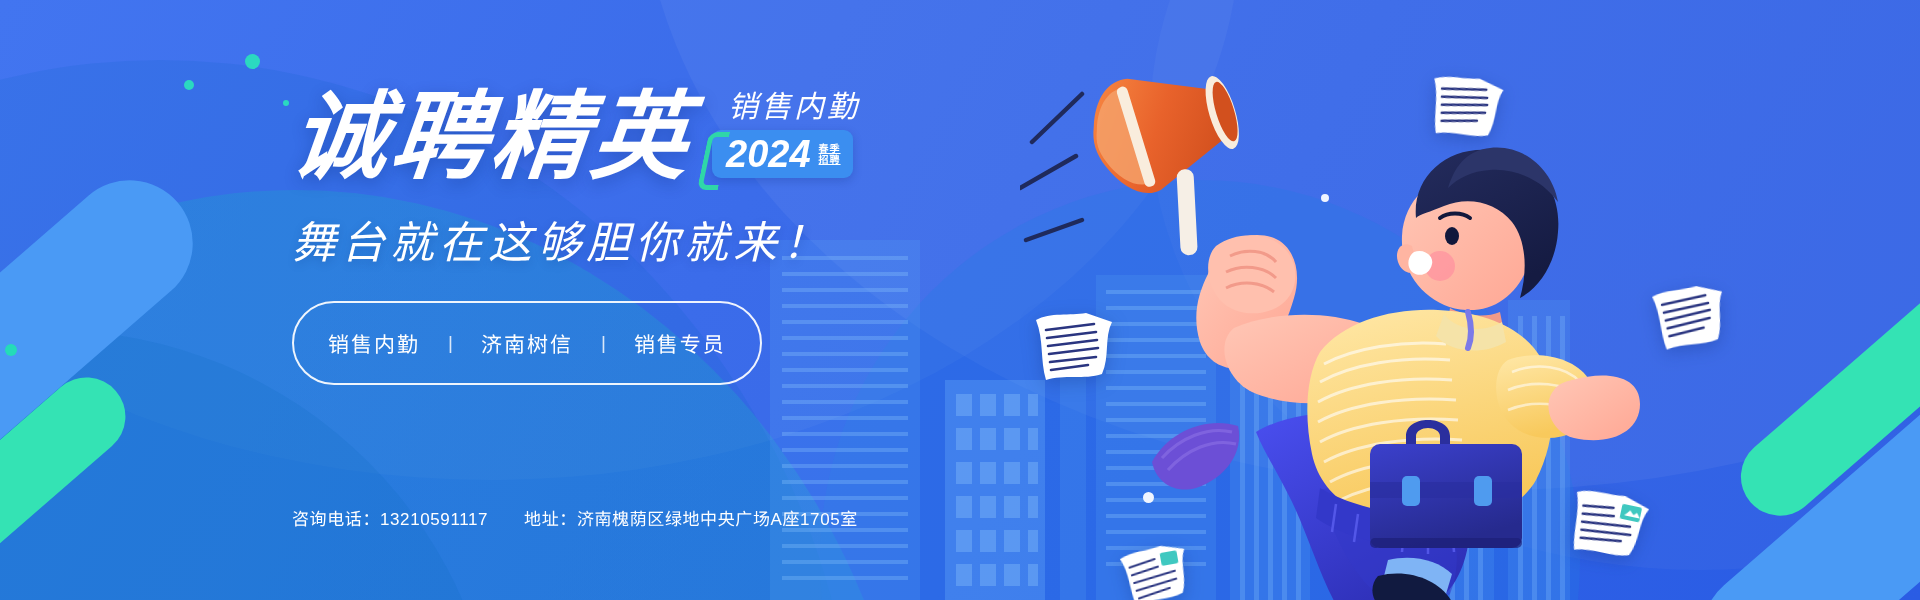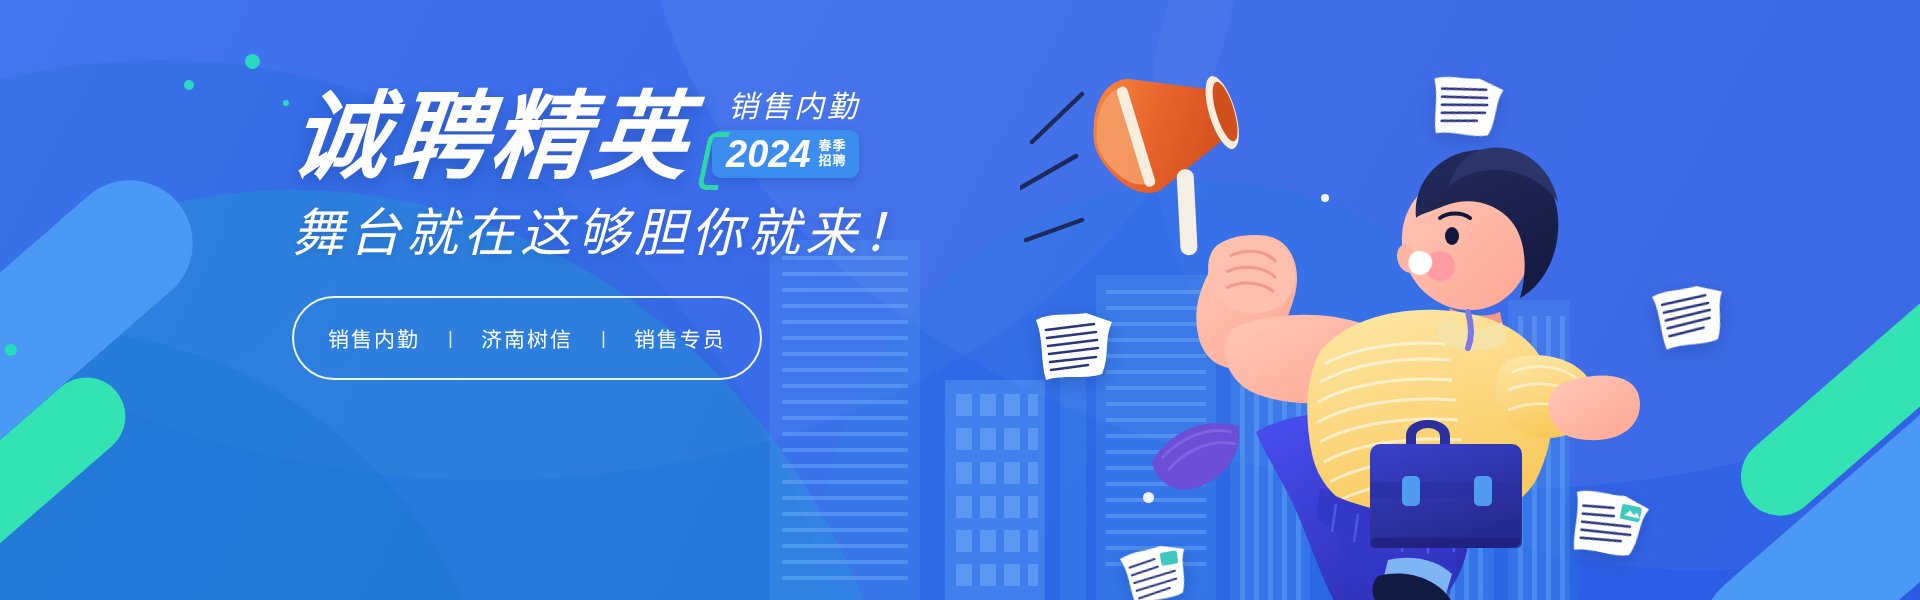--- a/index.html
+++ b/index.html
@@ -74,25 +74,25 @@
     background:#3b8ef0;border-radius:9px;padding:5px 12px 5px 14px;
     box-shadow:0 3px 10px rgba(10,40,120,.22);
   }
   .badge::before{
     content:"";position:absolute;left:-9px;top:2px;
     width:16px;height:100%;border-radius:9px 0 0 9px;
     border-left:5px solid #2fd6a8;border-top:5px solid #2fd6a8;border-bottom:5px solid #2fd6a8;
     transform:skewX(-12deg);
   }
   .badge-year{font-size:38px;font-weight:700;font-style:italic;color:#fff;line-height:1;letter-spacing:0;}
-  .badge-sub{display:flex;flex-direction:column;font-size:13px;font-weight:700;color:#fff;line-height:1.12;letter-spacing:1px;}
+  .badge-sub{display:flex;flex-direction:column;font-size:10px;font-weight:700;color:#fff;line-height:1.12;letter-spacing:1px;text-decoration:underline;}
 
   .subhead{
-    margin-top:18px;
-    font-size:52px;font-style:italic;font-weight:400;color:#ffffff;
+    margin-top:32px;
+    font-size:44px;font-style:italic;font-weight:400;color:#ffffff;
     letter-spacing:5px;line-height:1.12;white-space:nowrap;
     text-shadow:0 3px 10px rgba(10,40,120,.22);
   }
 
   .roles{
     margin-top:34px;display:inline-flex;align-items:center;
     border:2px solid rgba(255,255,255,.92);border-radius:999px;
     padding:25px 34px;gap:0;
   }
   .role{font-size:21px;color:#ffffff;letter-spacing:2px;white-space:nowrap;}
@@ -496,14 +496,22 @@
 
     <div class="roles">
       <span class="role">销售内勤</span>
       <span class="role-sep">|</span>
       <span class="role">济南树信</span>
       <span class="role-sep">|</span>
       <span class="role">销售专员</span>
     </div>
   </div>
 
+  <div class="contact">
+    <span>
+      <span>咨询电话：</span><span>13210591117</span>
+    </span>
+    <span>
+      <span>地址：</span><span>济南槐荫区绿地中央广场A座1705室</span>
+    </span>
+  </div>
 
 </div>
 
 </body></html>

